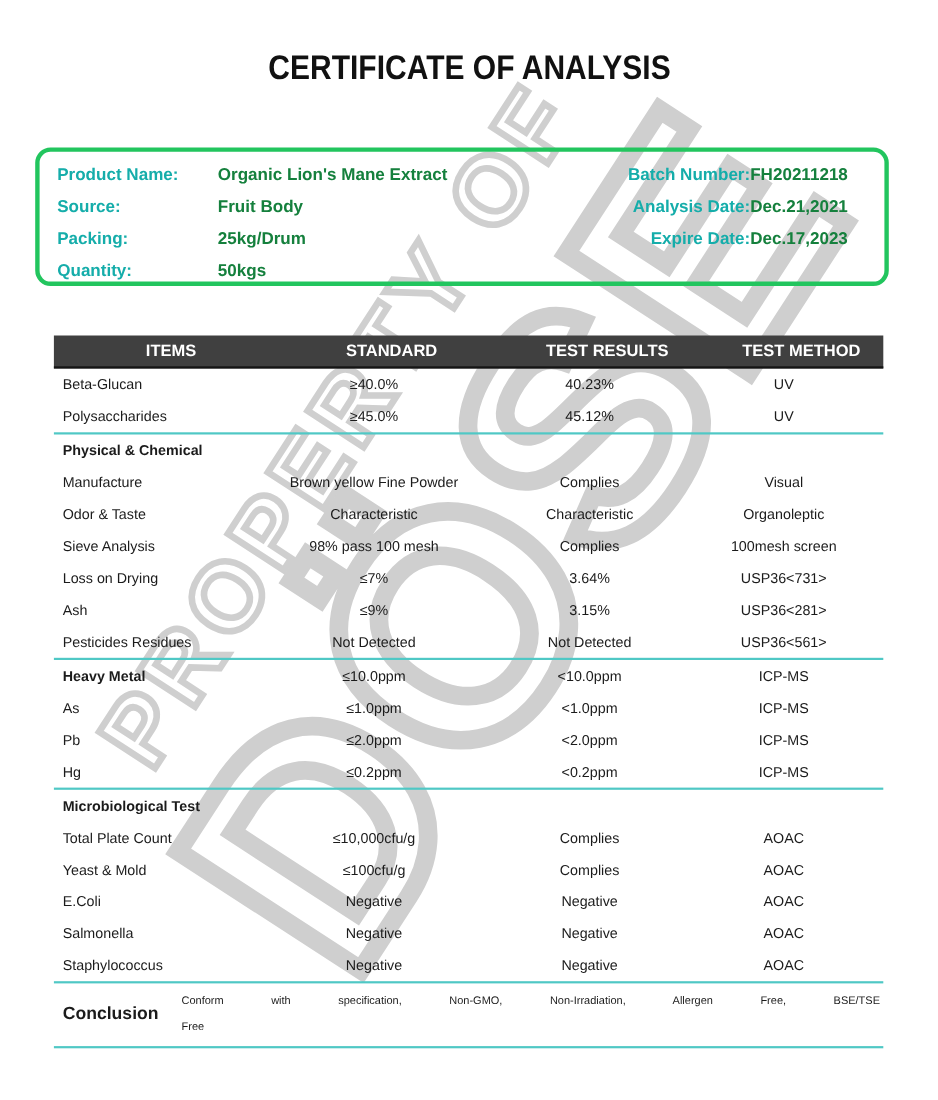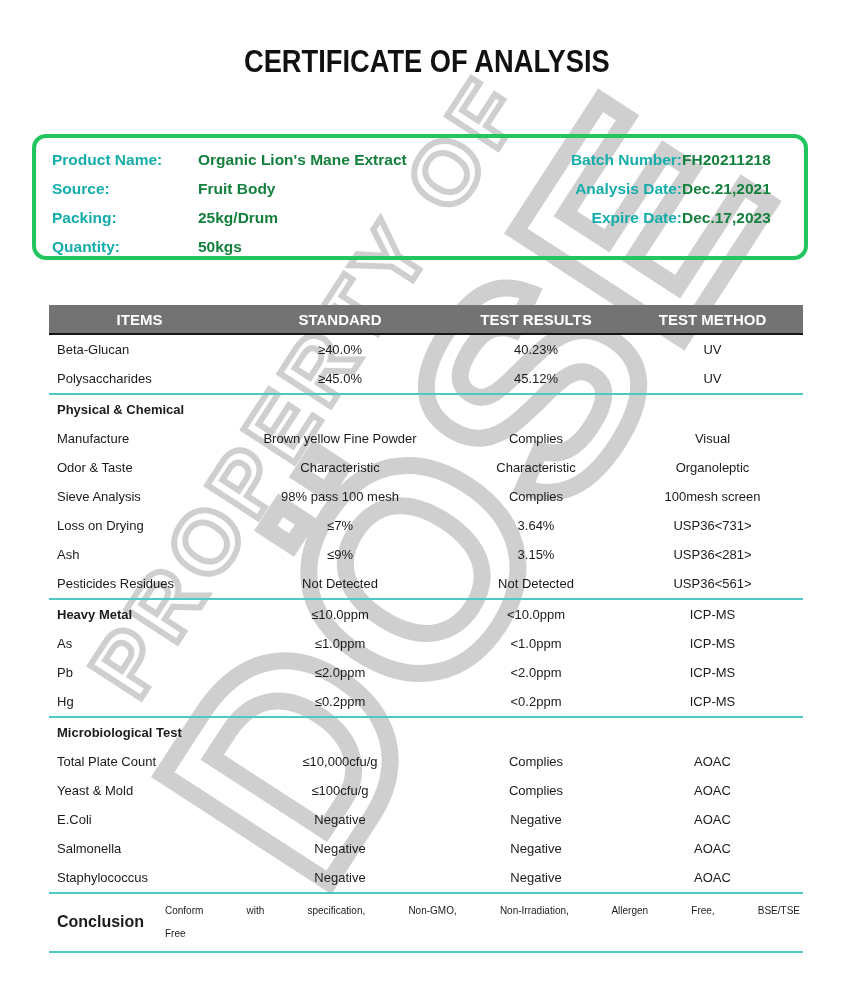--- a/index.html
+++ b/index.html
@@ -81,25 +81,26 @@
   .coa-table { position: absolute; left: 49px; top: 305px; width: 754px; }
   .row {
     display: grid;
     grid-template-columns: 181px 220px 172px 181px;
     height: 29px;
     align-items: center;
     font-size: 13px;
   }
   .thead {
     height: 28px;
-    background: #737373;
+    background: #404040;
     color: #ffffff;
     font-weight: 700;
     font-size: 15px;
     border-bottom: 2px solid #141414;
+    padding-left: 16px;
   }
   .c  { text-align: center; }
   .cl { text-align: left; padding-left: 8px; }
   .bold { font-weight: 700; }
   .divider { border-top: 2px solid #4fc8c5; height: 0; }
 
   
   .concl {
     display: flex;
     align-items: center;

